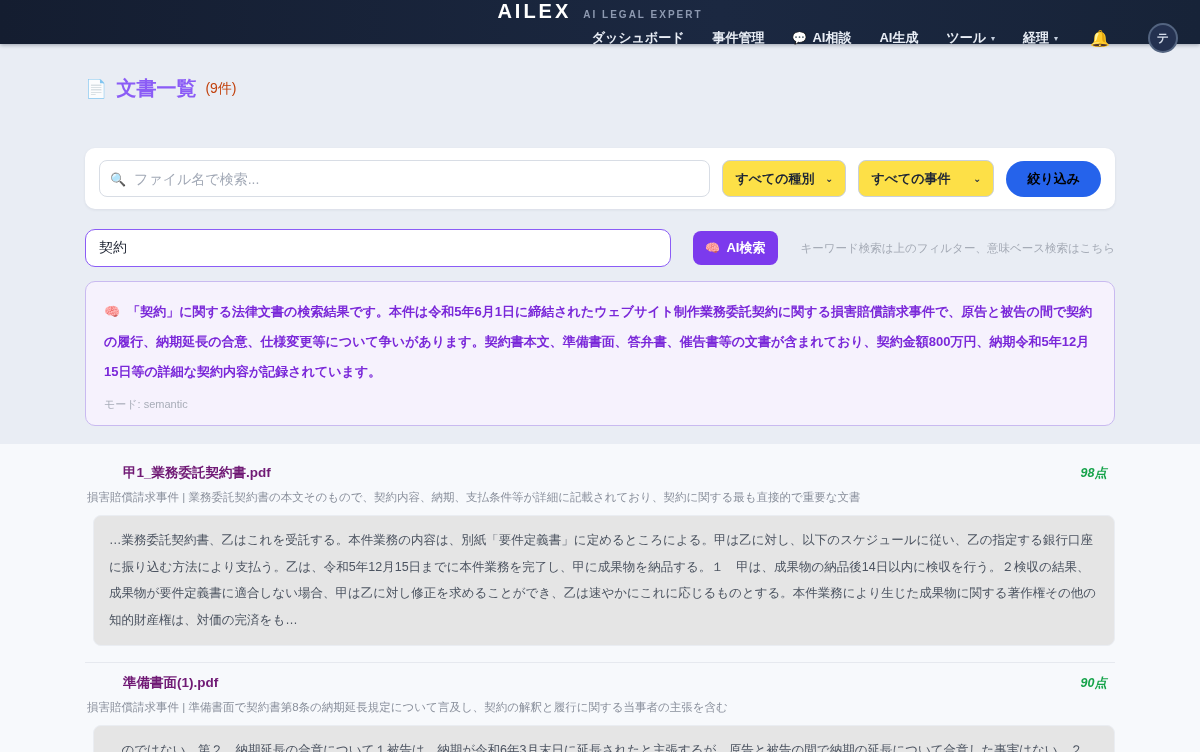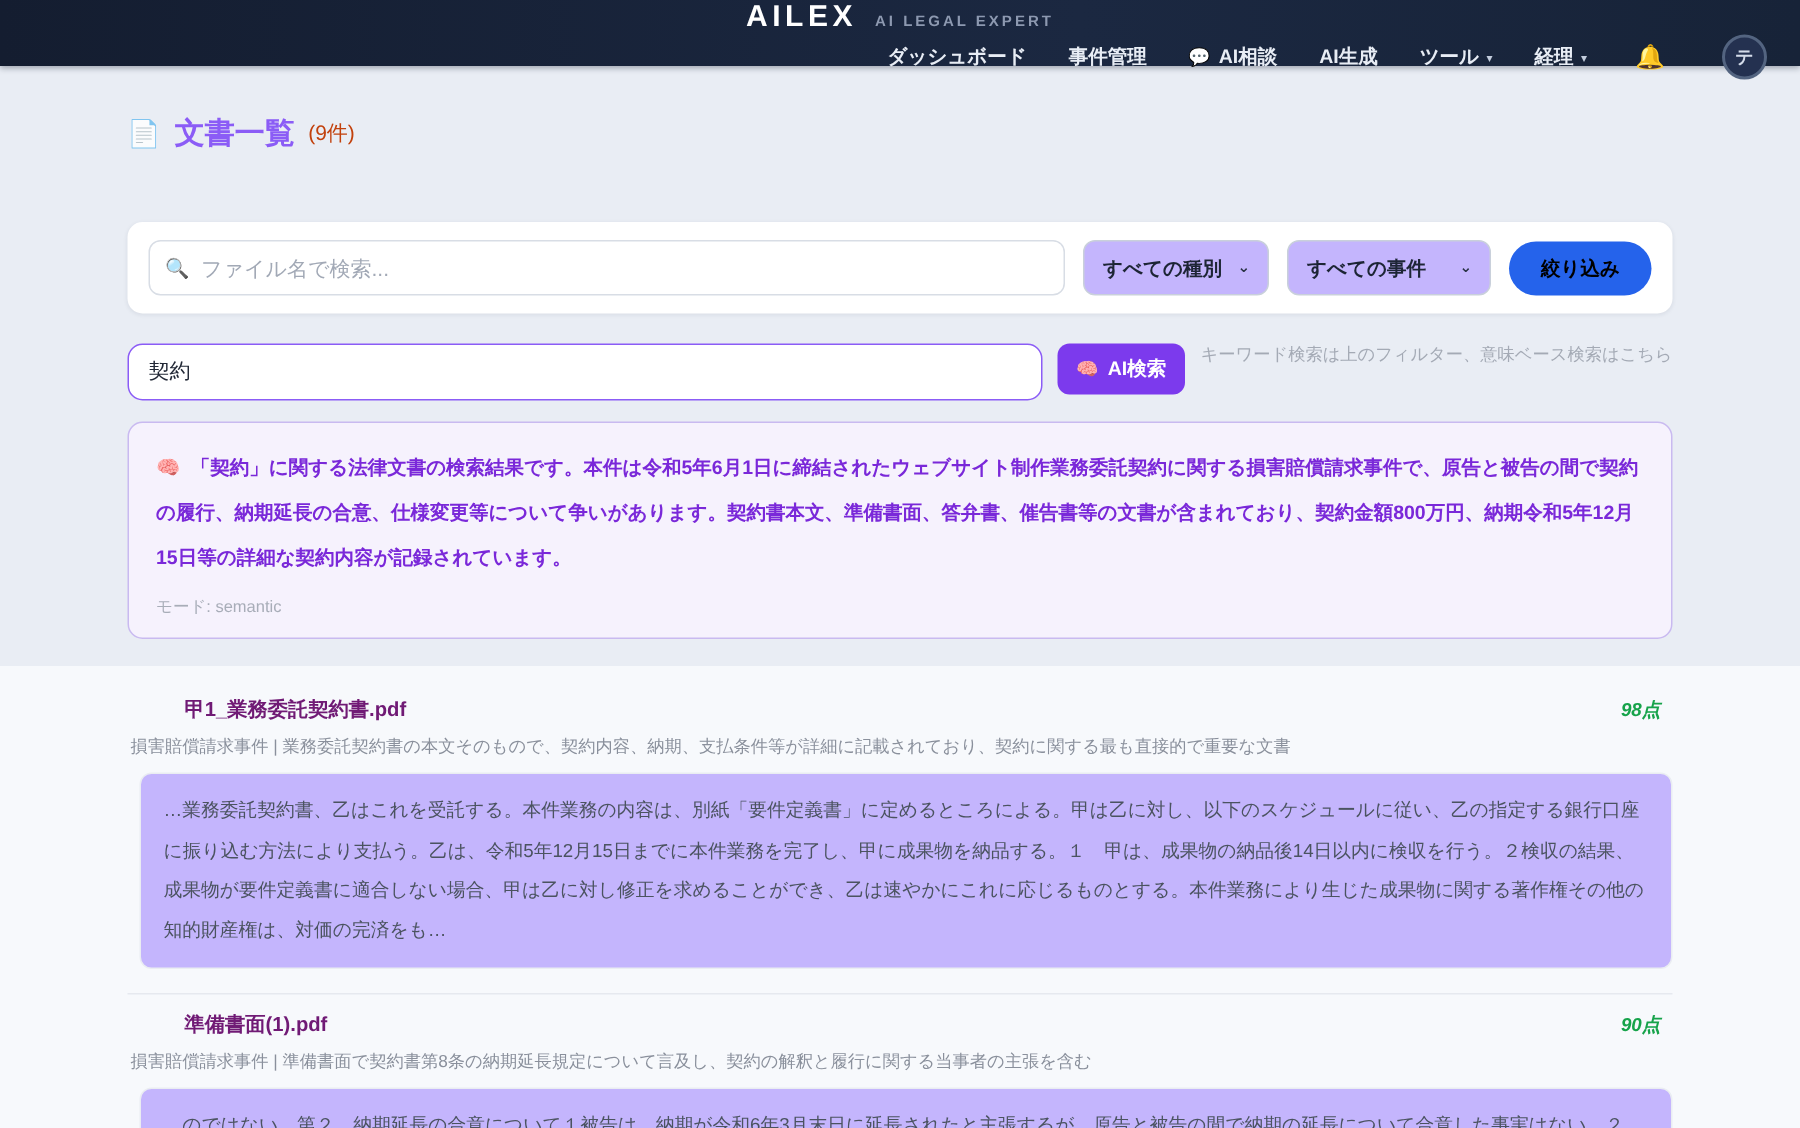--- a/index.html
+++ b/index.html
@@ -61,39 +61,39 @@
     font-size: 13px; pointer-events: none;
   }
   .search-input {
     width: 100%; height: 37px;
     border: 1px solid #d8dde5; border-radius: 8px;
     padding: 0 12px 0 34px; font-size: 14px; color: #30384a;
     font-family: inherit; outline: none; background: #fff;
   }
   .search-input::placeholder { color: #a2a9b6; }
   .select-box {
-    height: 37px; background: #c4b5fd;
+    height: 37px; background: #fde047;
     border: 1px solid #c9d0db; border-radius: 8px;
     display: flex; align-items: center; justify-content: space-between;
     gap: 10px; padding: 0 12px; cursor: pointer;
     font-size: 13px; font-weight: bold; color: #1d2535; white-space: nowrap;
   }
   .select-type { width: 124px; }
   .select-case { width: 136px; }
   .select-caret { font-size: 10px; color: #2a3345; }
   .filter-btn {
     height: 36px; padding: 0 21px;
     background: #2563eb; color: #000000;
     border: none; border-radius: 18px;
     font-size: 13px; font-weight: bold; font-family: inherit; cursor: pointer;
     white-space: nowrap;
   }
 
   
-  .ai-row { margin-top: 20px; display: flex; gap: 10px; }
+  .ai-row { margin-top: 20px; display: flex; align-items: center; gap: 22px; }
   .ai-input {
     flex: 1; height: 38px;
     border: 1.5px solid #8b5cf6; border-radius: 10px;
     padding: 0 13px; font-size: 14px; color: #222836;
     font-family: inherit; outline: none; background: #fff;
   }
   .ai-btn {
     height: 34px; padding: 0 13px;
     background: #7c3aed; color: #fff;
     border: none; border-radius: 8px;
@@ -125,21 +125,21 @@
     padding: 9px 0 40px;
   }
   .doc { padding: 9px 0 16px; }
   .doc + .doc { border-top: 1px solid #e6e9ef; }
   .doc-head { display: flex; align-items: baseline; justify-content: space-between; padding: 2px 8px 0 2px; }
   .doc-title { font-size: 13.5px; font-weight: bold; color: #701a75; cursor: pointer; margin-left: 36px; }
   .doc-score { font-size: 12.5px; font-weight: bold; color: #16a34a; font-style: italic; }
   .doc-meta { margin: 8px 8px 0 2px; font-size: 11.5px; color: #8a909c; }
   .doc-excerpt {
     margin: 10px 0 0 8px;
-    background: #c4b5fd;
+    background: #e5e5e5;
     border: 1px solid #eaedf2;
     border-radius: 8px;
     padding: 11px 15px;
     font-size: 12.5px; color: #4b5360; line-height: 2.15;
   }
 </style>
 </head>
 <body>
 
 <header class="navbar">

